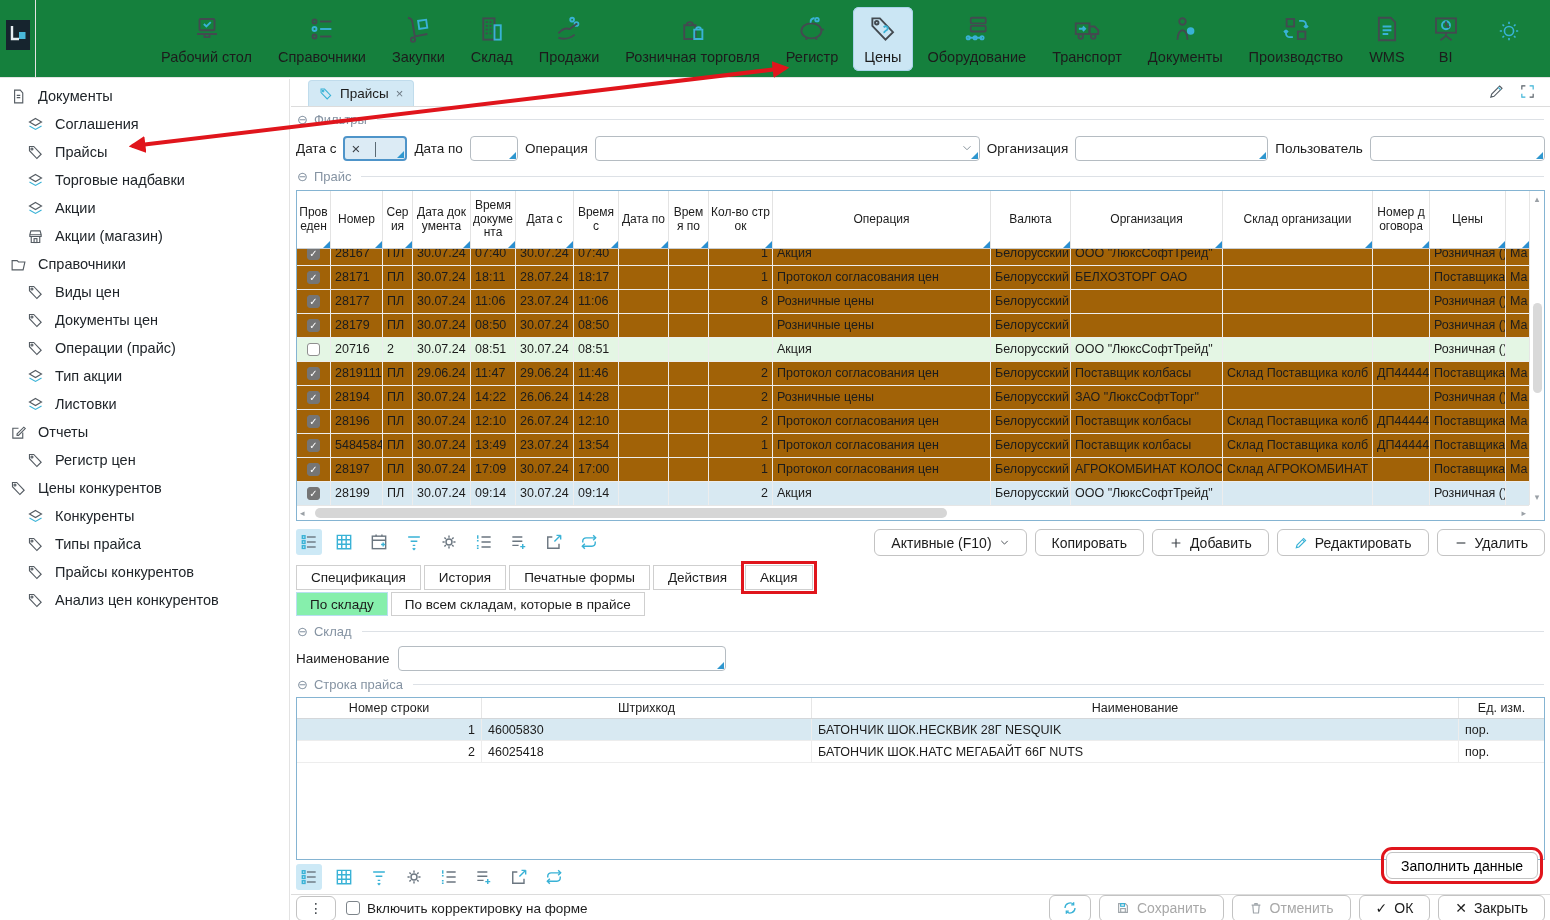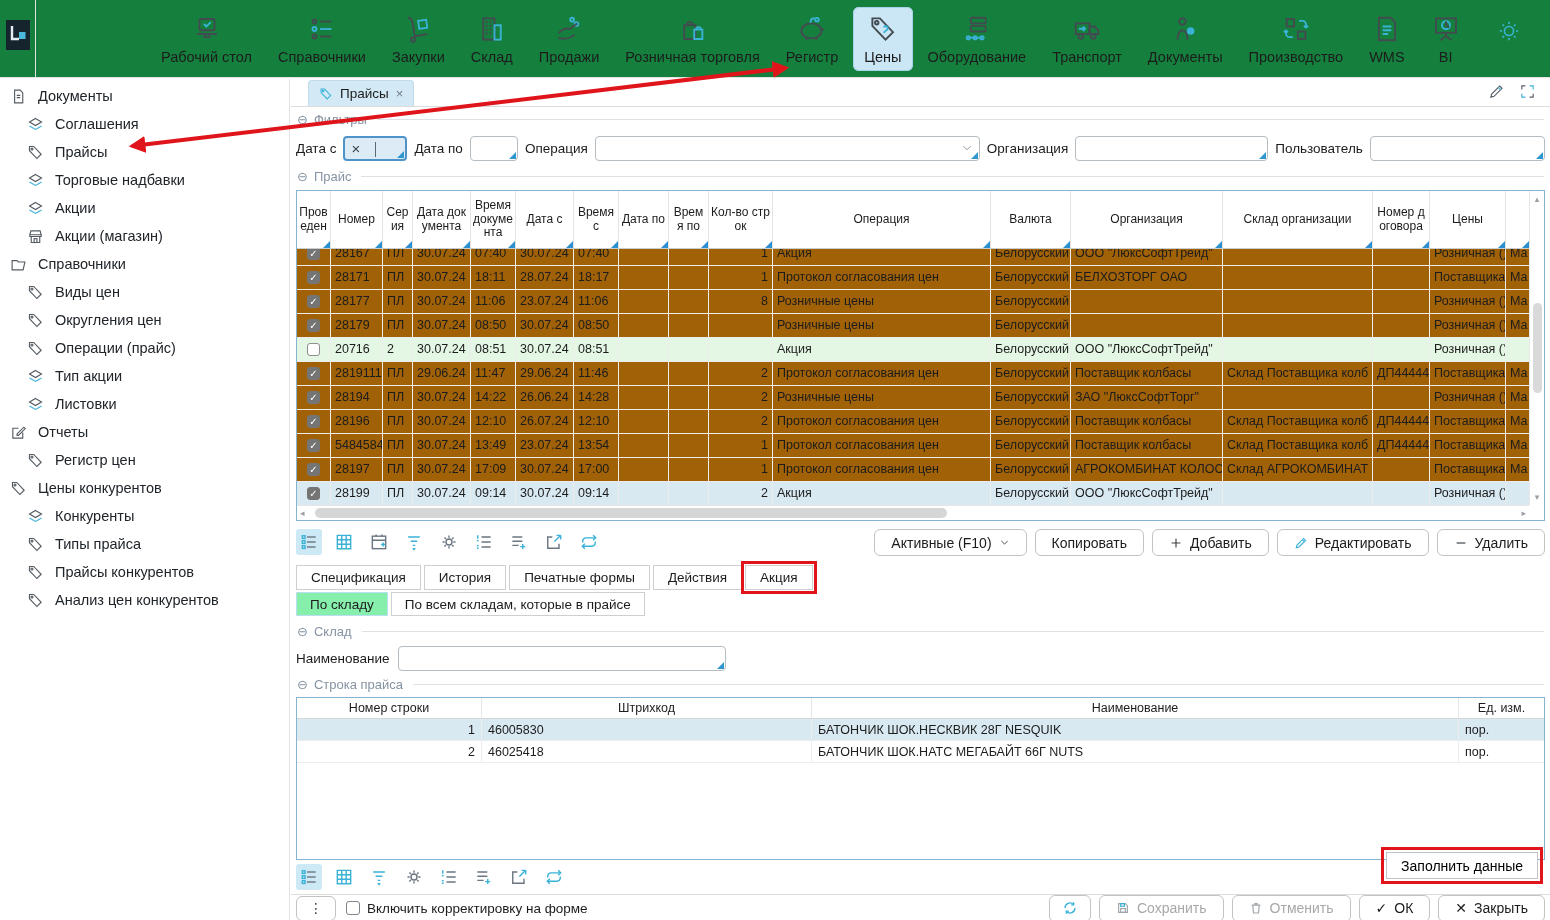--- a/index.html
+++ b/index.html
@@ -137,21 +137,21 @@
        border-right:1px solid #e6e6e6;overflow:hidden;cursor:pointer}
   .tr2{display:flex;height:22px;border-bottom:1px solid #ededed;cursor:pointer}
   .tr2.selected{background:var(--row_selected)}
   .td2{font-size:12.5px;line-height:16px;padding:3px 6px;border-right:1px solid #ededed;
        overflow:hidden;white-space:nowrap}
   .p0{flex:0 0 185px}.tr2 .p0{text-align:right}
   .p1{flex:0 0 330px}.p2{flex:1}.p3{flex:0 0 85px;border-right:none}
 
   .toolrow2{position:absolute;left:5px;top:784px;height:28px;display:flex;align-items:center}
   .fill-btn{position:absolute;right:12px;top:773px;height:27px;padding:0 14px;background:#fff;
-            border:1px solid #c3c3c3;border-radius:0;font-size:14px;font-family:inherit;
+            border:1px solid #c3c3c3;border-radius:6px;font-size:14px;font-family:inherit;
             cursor:pointer;outline:3px solid var(--red);outline-offset:2px}
 
   
   .bottombar{position:absolute;left:0;right:0;top:815px;height:27px;border-top:1px solid #dcdcdc;
              display:flex;align-items:center;padding:0 5px;gap:10px}
   .kebab{width:40px;height:25px;background:#fff;border:1px solid #c3c3c3;border-radius:6px;
          font-size:14px;color:#3c4248;cursor:pointer;font-family:inherit}
   .chkrow{display:flex;align-items:center;gap:7px;font-size:13.5px;cursor:pointer}
   .chk{width:14px;height:14px;border:1px solid #7d848a;border-radius:3px;background:#fff}
   .bbtns{margin-left:auto;display:flex;gap:8px}
@@ -572,21 +572,21 @@
       </span>
       <span class="s-label">Виды цен</span>
     </div>
 
     <div class="side-item l1">
       <span class="s-ic">
         <svg class="ic">
           <use href="#i-tag"></use>
         </svg>
       </span>
-      <span class="s-label">Округления цен</span>
+      <span class="s-label">Документы цен</span>
     </div>
 
     <div class="side-item l1">
       <span class="s-ic">
         <svg class="ic">
           <use href="#i-tag"></use>
         </svg>
       </span>
       <span class="s-label">Операции (прайс)</span>
     </div>

